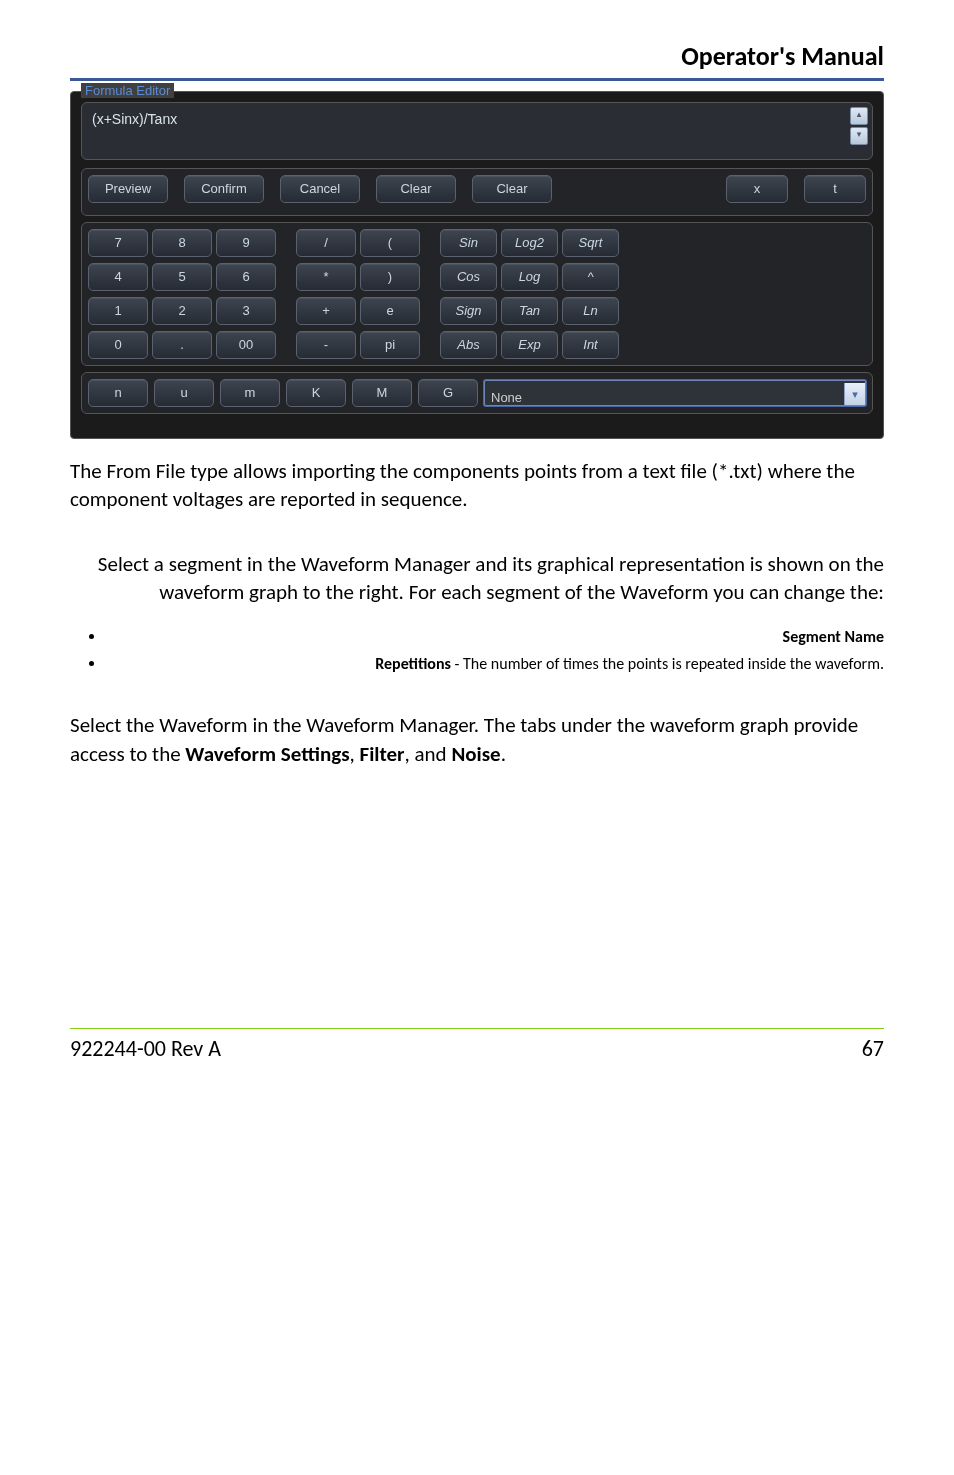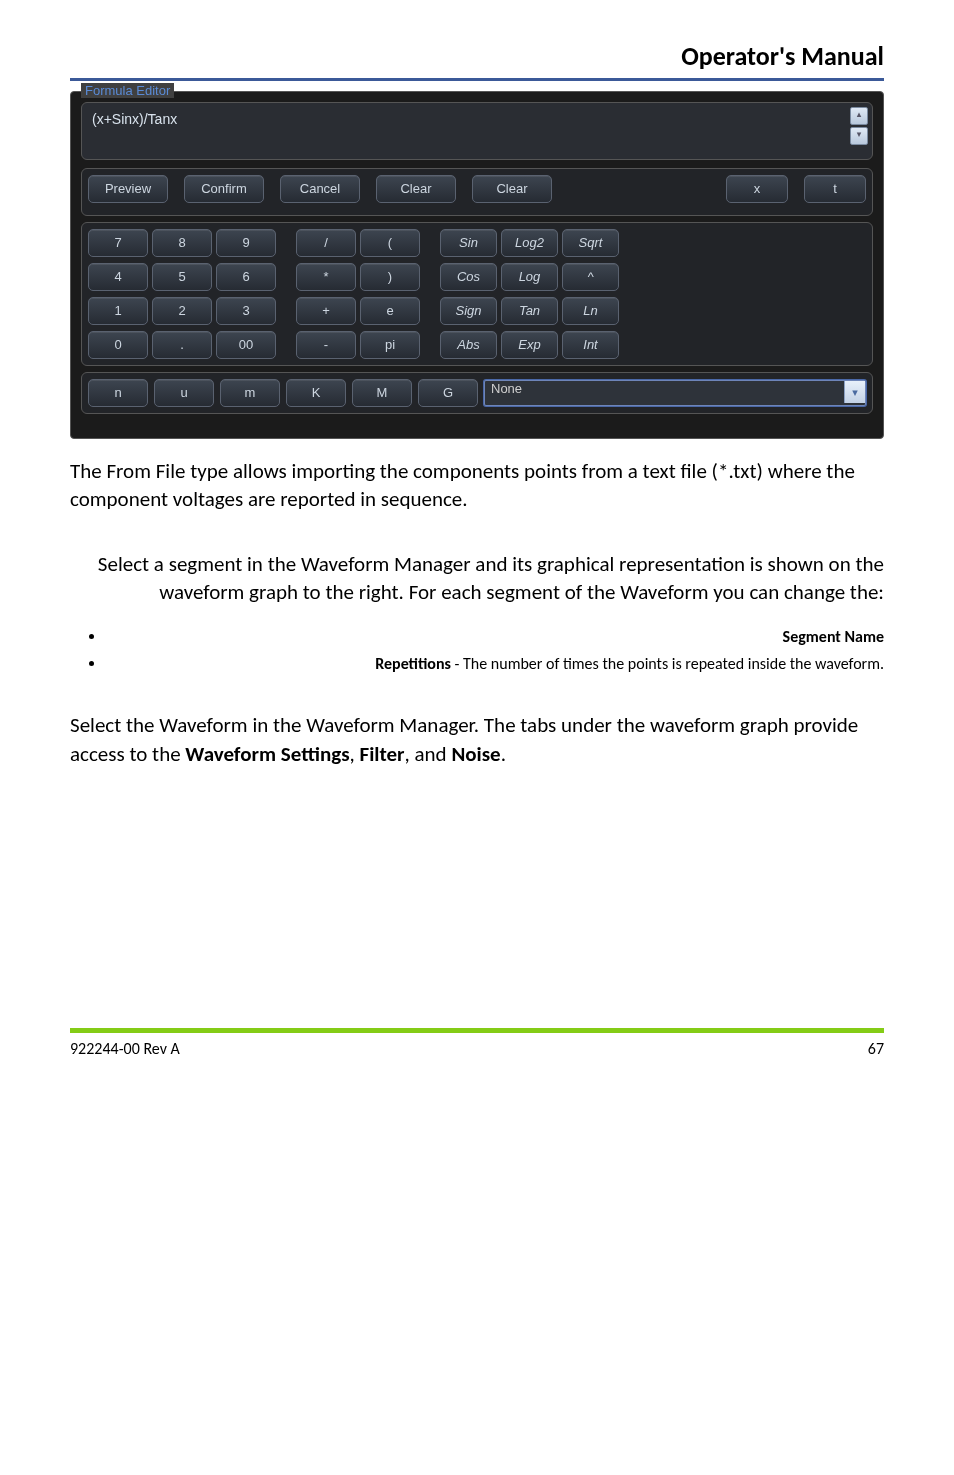--- a/index.html
+++ b/index.html
@@ -130,21 +130,21 @@
     gap: 6px;
     align-items: center;
     border: 1px solid #555;
     border-radius: 6px;
     background: #222428;
     padding: 6px;
   }
   .dropdown {
     flex: 1;
     display: flex;
-    align-items: flex-start;
+    align-items: flex-end;
     border: 1px solid #6e85b8;
     border-radius: 2px;
     background: #2e333a;
     height: 24px;
     position: relative;
     box-shadow: 0 0 0 1px #4a68a8;
   }
   .dropdown-text {
     color: #cfcfcf;
     padding: 0 6px;
@@ -174,26 +174,26 @@
     font-size: 16px;
     line-height: 1.4;
     text-align: right;
   }
   ul.bullets li {
     margin-bottom: 4px;
   }
   .bold { font-weight: 700; }
 
   .footer {
-    border-top: 5px solid #84cc16;
+    border-top: 1px solid #84cc16;
     margin-top: 260px;
     padding-top: 6px;
     display: flex;
     justify-content: space-between;
-    font-size: 16px;
+    font-size: 22px;
     gap: 44px;
   }
 </style>
 </head>
 <body>
 
 <div class="page">
 
   <div class="header-right">Operator's Manual</div>
   <div class="header-rule"></div>

